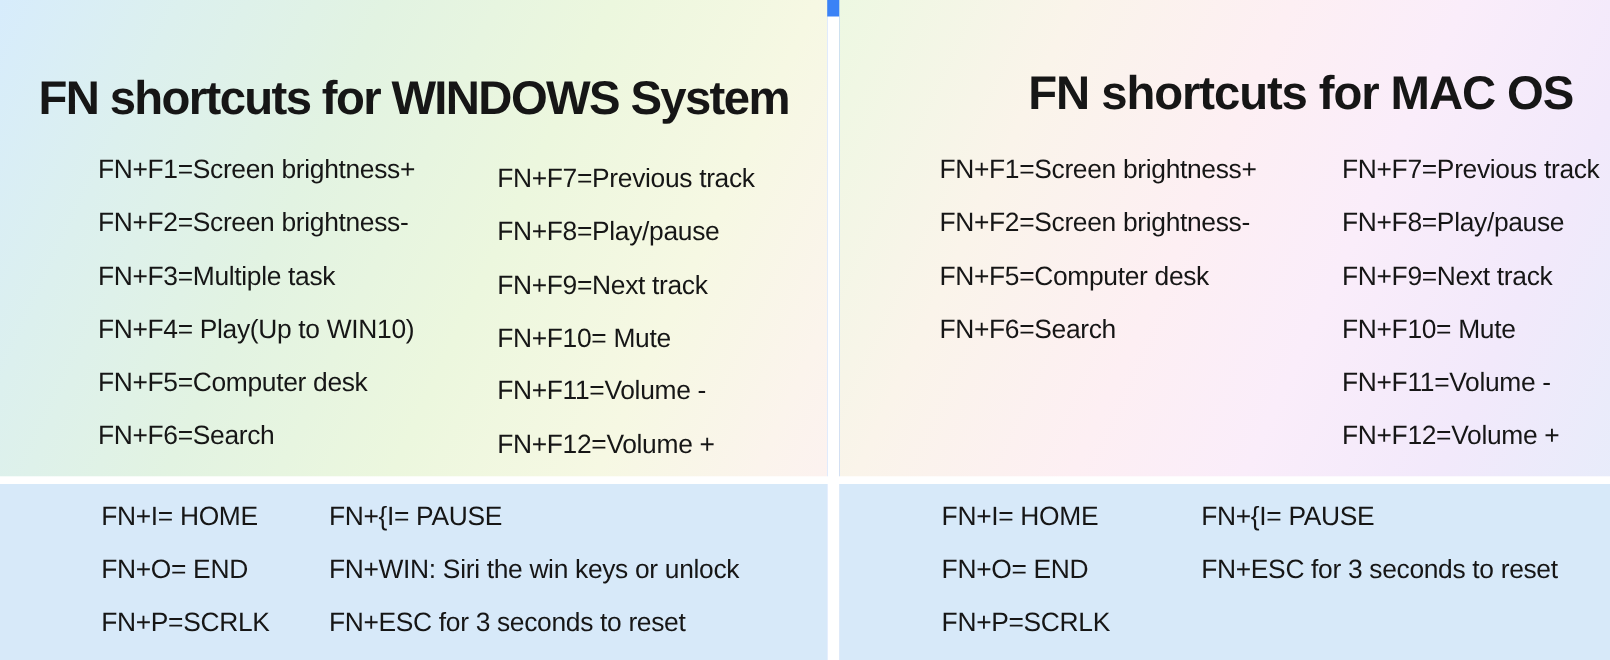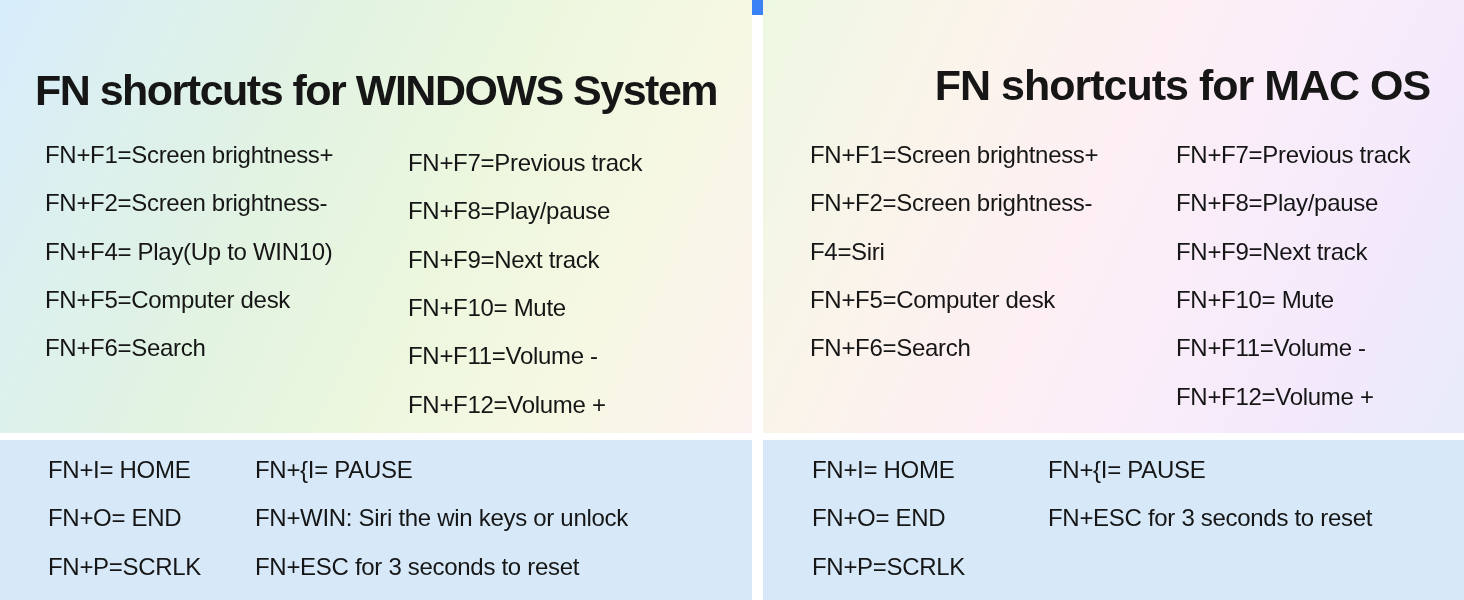--- a/index.html
+++ b/index.html
@@ -41,21 +41,21 @@
     position: absolute;
     font-weight: bold;
     font-size: 43px;
     letter-spacing: -1.5px;
     text-align: center;
     white-space: nowrap;
   }
   .title-left  { left: 0;     width: 752px; top: 66px; }
   .title-right { left: 763px; width: 839px; top: 61px; letter-spacing: -1px; }
 
-  .col { position: absolute; white-space: nowrap; }
+  .col { position: absolute; white-space: nowrap; margin-left: 44px; }
   .row {
     height: 48.3px;
     display: flex;
     align-items: center;
     font-size: 24px;
     letter-spacing: -0.3px;
   }
   .fk-l1 { left: 45px;   top: 131px; }
   .fk-l2 { left: 408px;  top: 139px; }
   .fk-r1 { left: 810px;  top: 131px; }
@@ -78,20 +78,21 @@
   <div class="blue-box blue-left"></div>
   <div class="blue-box blue-right"></div>
   <div class="v-divider"></div>
 
   <div class="title title-left">FN shortcuts for WINDOWS System</div>
   <div class="title title-right">FN shortcuts for MAC OS</div>
 
   <div class="col fk-l1">
     <div class="row">FN+F1=Screen brightness+</div>
     <div class="row">FN+F2=Screen brightness-</div>
+    <div class="row">FN+F3=Multiple task</div>
     <div class="row">FN+F4= Play(Up to WIN10)</div>
     <div class="row">FN+F5=Computer desk</div>
     <div class="row">FN+F6=Search</div>
   </div>
 
   <div class="col fk-l2">
     <div class="row">FN+F7=Previous track</div>
     <div class="row">FN+F8=Play/pause</div>
     <div class="row">FN+F9=Next track</div>
     <div class="row">FN+F10= Mute</div>
@@ -106,21 +107,20 @@
   </div>
   <div class="col bt-l2">
     <div class="row">FN+{I= PAUSE</div>
     <div class="row">FN+WIN: Siri the win keys or unlock</div>
     <div class="row">FN+ESC for 3 seconds to reset</div>
   </div>
 
   <div class="col fk-r1">
     <div class="row">FN+F1=Screen brightness+</div>
     <div class="row">FN+F2=Screen brightness-</div>
-    <div class="row">F4=Siri</div>
     <div class="row">FN+F5=Computer desk</div>
     <div class="row">FN+F6=Search</div>
   </div>
 
   <div class="col fk-r2">
     <div class="row">FN+F7=Previous track</div>
     <div class="row">FN+F8=Play/pause</div>
     <div class="row">FN+F9=Next track</div>
     <div class="row">FN+F10= Mute</div>
     <div class="row">FN+F11=Volume -</div>

